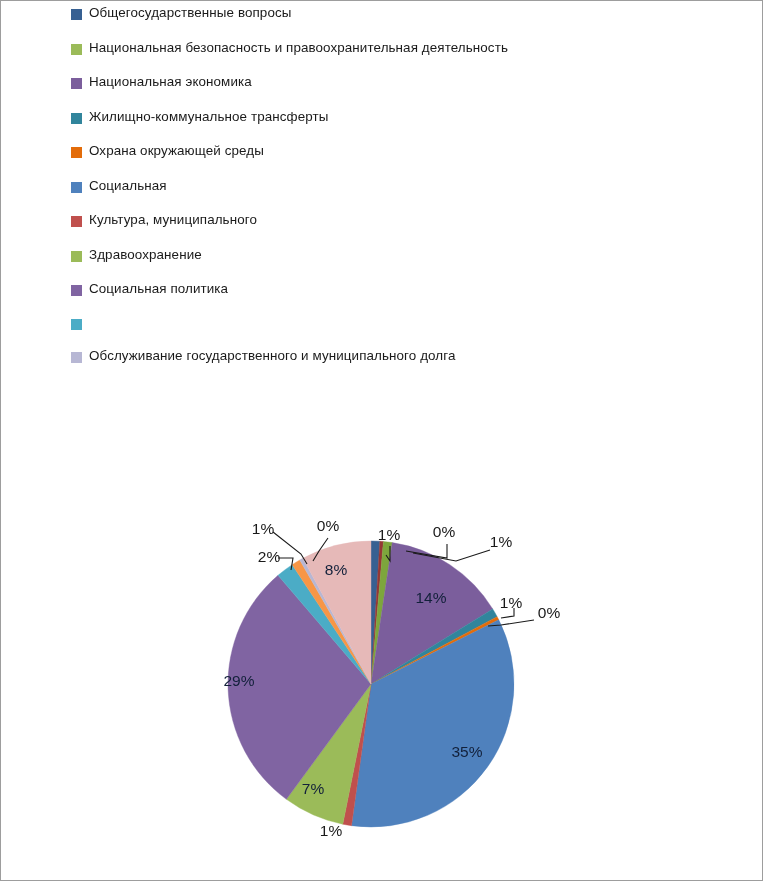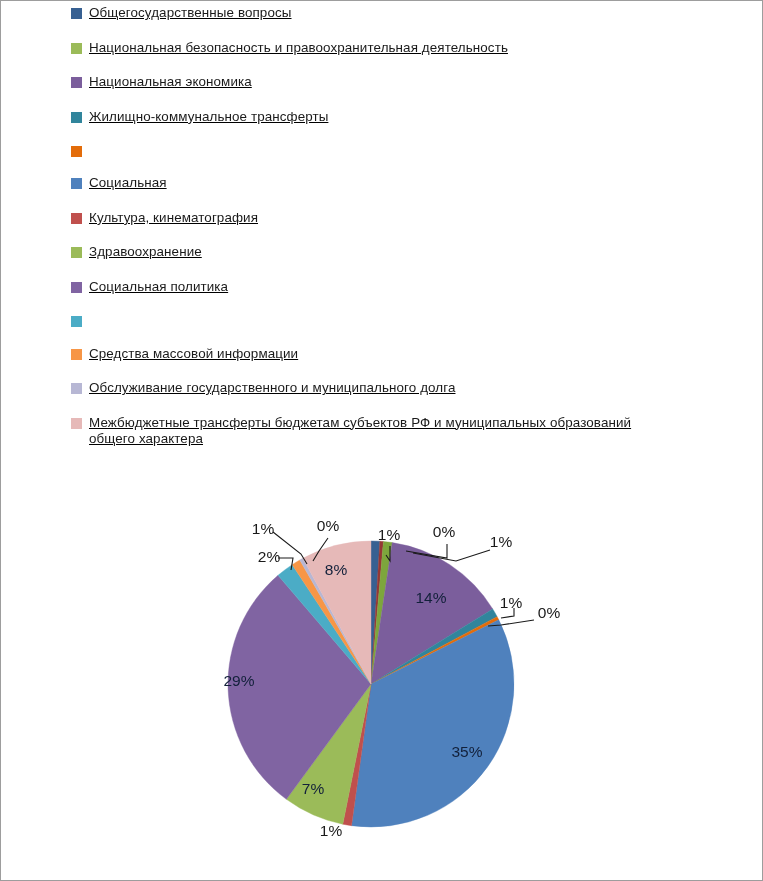--- a/index.html
+++ b/index.html
@@ -24,24 +24,23 @@
 
   
   #legend {
     position: absolute;
     left: 70px;
     top: 4px;
     width: 680px;
   }
   .legend-item {
     display: flex;
-    align-items: flex-start;
+    align-items: center;
     margin-bottom: 18.2px;
     line-height: 1.22;
-    text-decoration: underline;
   }
   .legend-swatch {
     flex: 0 0 auto;
     width: 11px;
     height: 11px;
     margin-top: 3px;
     margin-right: 7px;
   }
   .legend-label {
     font-size: 13.4px;
@@ -100,61 +99,53 @@
       <span class="legend-label">Национальная экономика</span>
     </div>
 
     <div class="legend-item">
       <span class="legend-swatch" style="background:#31859C"></span>
       <span class="legend-label">Жилищно-коммунальное трансферты</span>
     </div>
 
     <div class="legend-item">
       <span class="legend-swatch" style="background:#E36C0A"></span>
+      <span class="legend-label">Охрана окружающей среды</span>
     </div>
 
     <div class="legend-item">
       <span class="legend-swatch" style="background:#4F81BD"></span>
       <span class="legend-label">Социальная</span>
     </div>
 
     <div class="legend-item">
       <span class="legend-swatch" style="background:#C0504D"></span>
-      <span class="legend-label">Культура, кинематография</span>
+      <span class="legend-label">Культура, муниципального</span>
     </div>
 
     <div class="legend-item">
       <span class="legend-swatch" style="background:#9BBB59"></span>
       <span class="legend-label">Здравоохранение</span>
     </div>
 
     <div class="legend-item">
       <span class="legend-swatch" style="background:#8064A2"></span>
       <span class="legend-label">Социальная политика</span>
     </div>
 
     <div class="legend-item">
       <span class="legend-swatch" style="background:#4BACC6"></span>
     </div>
 
-    <div class="legend-item">
-      <span class="legend-swatch" style="background:#F79646"></span>
-      <span class="legend-label">Средства массовой информации</span>
-    </div>
 
     <div class="legend-item">
       <span class="legend-swatch" style="background:#B7B7D4"></span>
       <span class="legend-label">Обслуживание государственного и муниципального долга</span>
     </div>
 
-    <div class="legend-item">
-      <span class="legend-swatch" style="background:#E6B9B8"></span>
-      <span class="legend-label">Межбюджетные трансферты бюджетам субъектов РФ и муниципальных образований
-общего характера</span>
-    </div>
 
   </div>
 
   <div id="pie-area">
     <svg id="pie-svg" width="763" height="376" viewBox="0 0 763 376">
       <g id="pie-slices">
           <path d="M 370 178 L 370.00 35.00 A 143 143 0 0 1 378.87 35.28 Z" fill="#376092" stroke="#376092" stroke-width="0.4"></path>
           <path d="M 370 178 L 378.87 35.28 A 143 143 0 0 1 382.41 35.54 Z" fill="#953735" stroke="#953735" stroke-width="0.4"></path>
           <path d="M 370 178 L 382.41 35.54 A 143 143 0 0 1 391.23 36.58 Z" fill="#7DA63C" stroke="#7DA63C" stroke-width="0.4"></path>
           <path d="M 370 178 L 391.23 36.58 A 143 143 0 0 1 491.72 102.94 Z" fill="#7B5E9C" stroke="#7B5E9C" stroke-width="0.4"></path>

